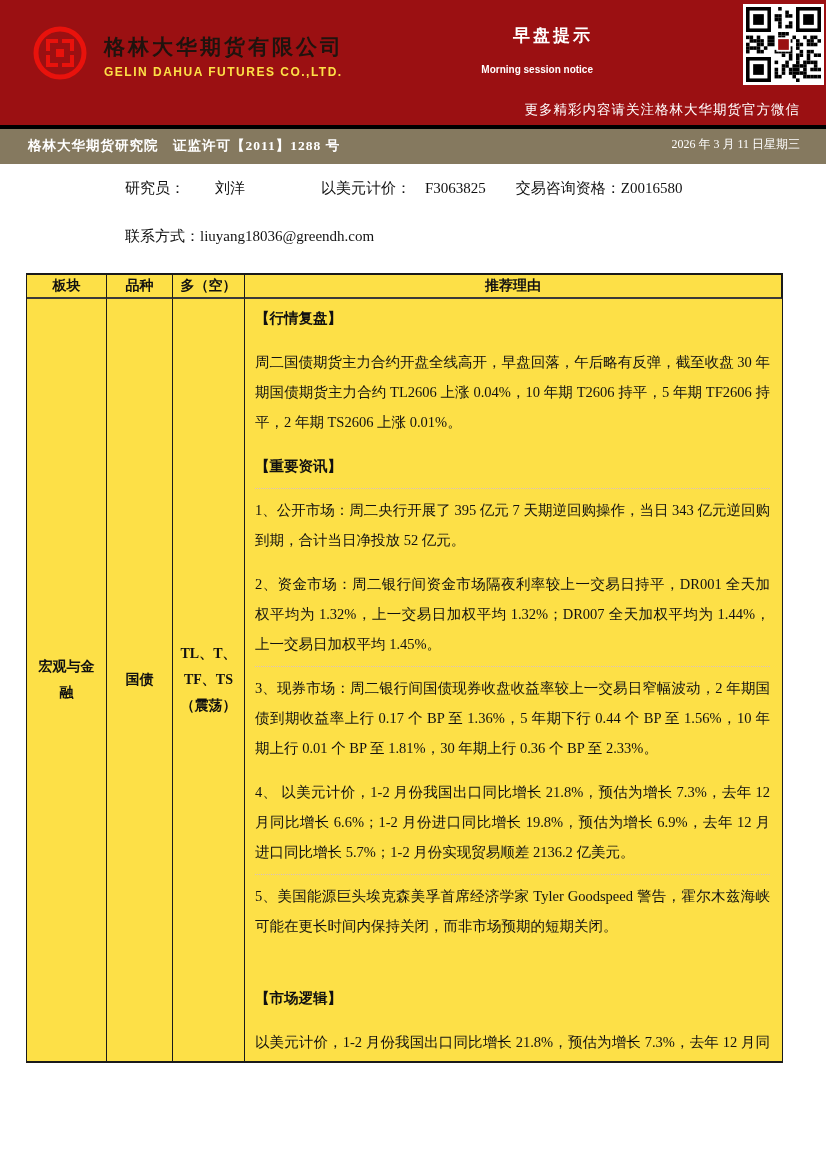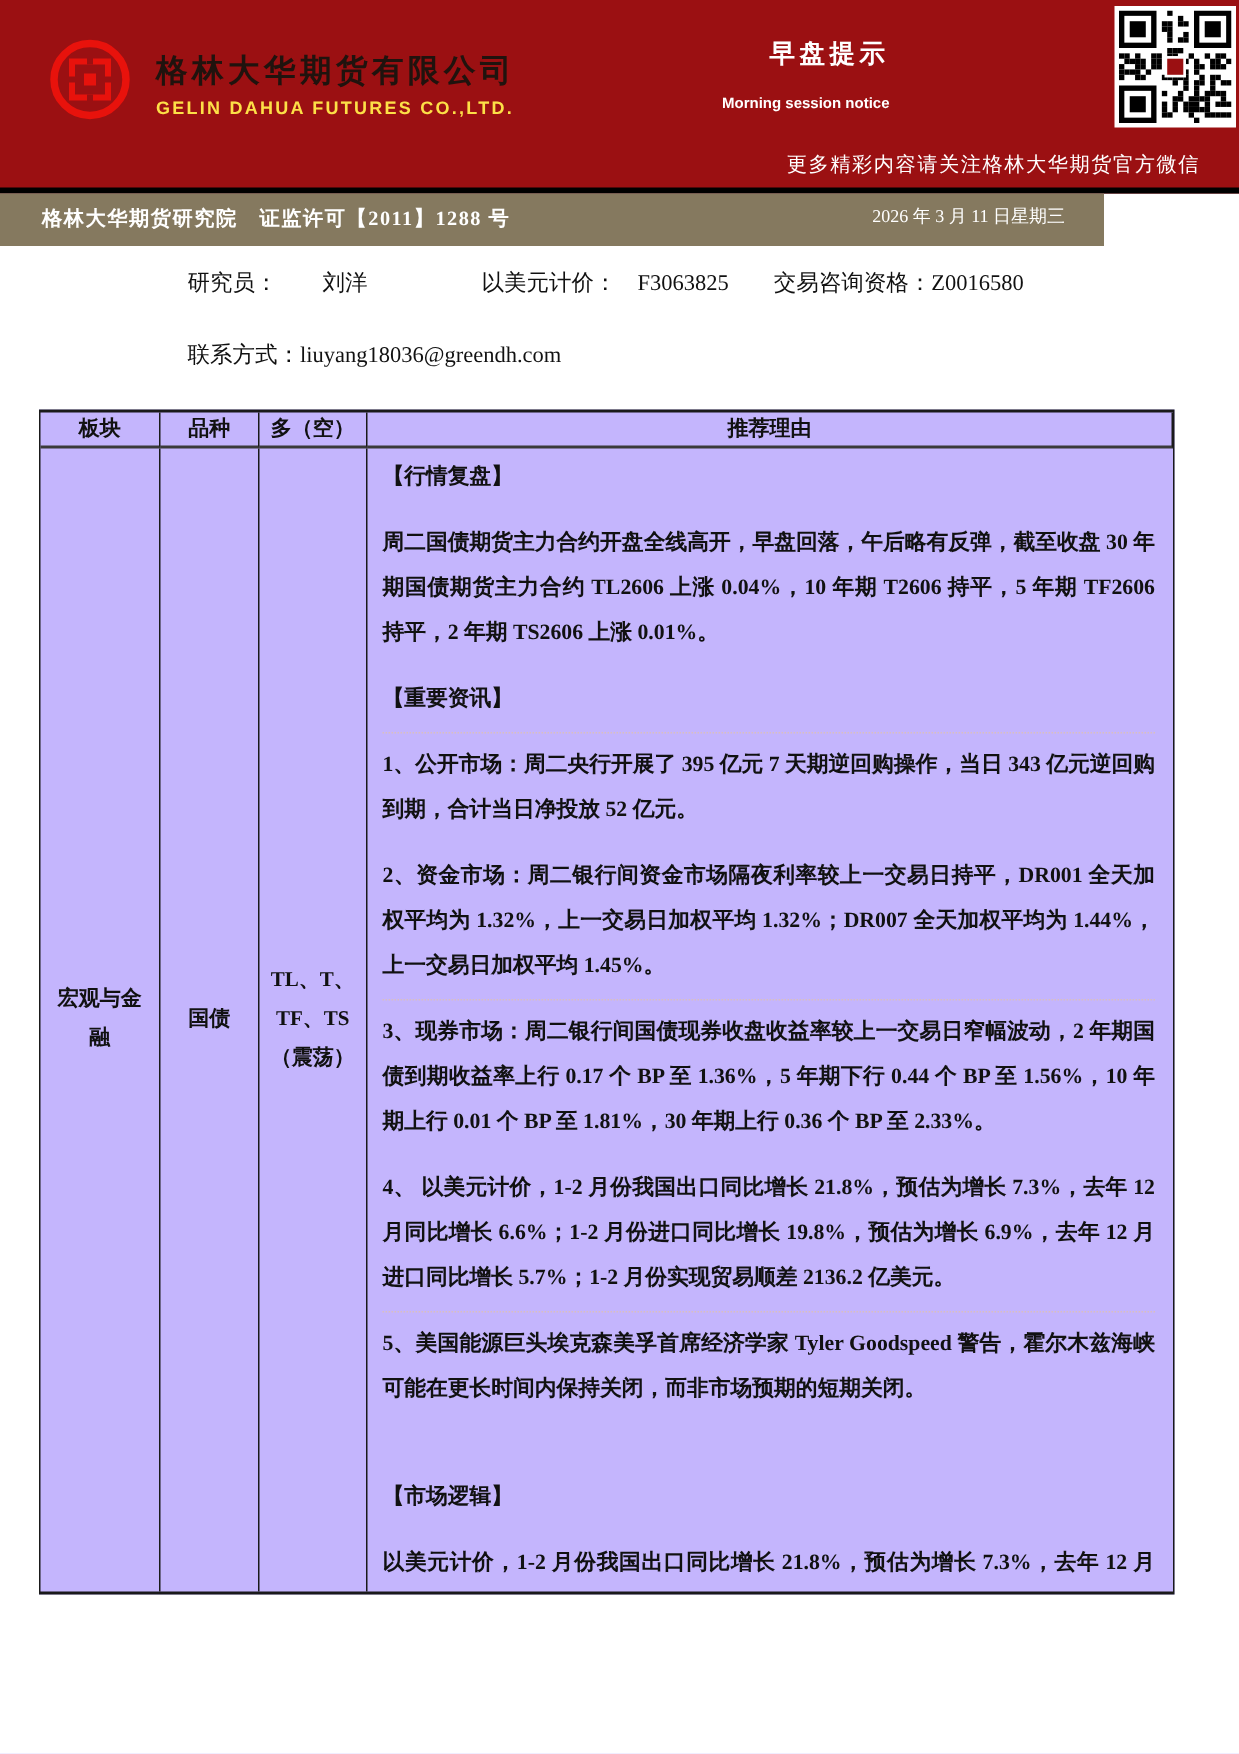--- a/index.html
+++ b/index.html
@@ -34,56 +34,56 @@
     font-size:10px; font-weight:bold; color:#ffffff; margin-top:17px; white-space:nowrap;
   }
   .qr { position:absolute; top:4px; right:2px; width:81px; height:81px; background:#ffffff; padding:3px; }
   .wechat-note {
     position:absolute; right:26px; top:101px; color:#ffffff; font-size:13.5px;
     letter-spacing:1px; white-space:nowrap;
   }
 
   
   .inst-bar {
-    position:absolute; left:0; top:129px; width:736px; height:35px;
+    position:absolute; left:0; top:129px; width:826px; height:35px;
     background:#85795f; color:#ffffff;
   }
   .inst-left {
     position:absolute; left:28px; top:8px; font-size:13.5px; font-weight:bold; letter-spacing:1px;
   }
   .inst-date { position:absolute; right:26px; top:7px; font-size:12px; }
 
   
   .researcher-line { position:absolute; left:125px; top:179px; font-size:15px; white-space:nowrap; }
   .researcher-line .gap-s { display:inline-block; width:14px; }
   .researcher-line .gap-m { display:inline-block; width:30px; }
   .researcher-line .gap-l { display:inline-block; width:46px; }
   .contact-line { position:absolute; left:125px; top:227px; font-size:15px; white-space:nowrap; }
 
   
   .report-table {
     position:absolute; left:26px; top:273px; width:757px; height:790px;
     border:1px solid #1a1a1a; border-top:2px solid #1a1a1a; border-bottom:2px solid #1a1a1a;
     display:grid; grid-template-columns:80px 66px 72px 1fr; grid-template-rows:24px 1fr;
-    background:#c4b5fd;
+    background:#fde047;
   }
   .th, .td-center { display:flex; align-items:center; justify-content:center; }
   .th {
     font-weight:bold; font-size:14px; border-right:1px solid #1a1a1a;
     border-bottom:2px solid #3a3a3a;
   }
   .th:last-child, .td-center:last-of-type { border-right:none; }
   .td-center {
     font-weight:bold; font-size:14px; border-right:1px solid #1a1a1a;
     text-align:center; line-height:26px; padding:0 6px;
   }
   .td-content {
     overflow:hidden; padding:4px 12px 0 10px; text-align:justify;
   }
-  .block { font-size:14.5px; line-height:30px; margin-bottom:14px;font-weight:bold; }
+  .block { font-size:14.5px; line-height:30px; margin-bottom:14px; }
   .block.heading { font-weight:bold; }
   .block.divider { border-top:1px dotted #d9bfbf; padding-top:6px; margin-top:-7px; }
   .block.gap { margin-top:42px; }
 </style>
 </head>
 <body>
 
 <div class="banner">
   <div class="logo-wrap">
     <svg width="54" height="54" viewBox="0 0 54 54">

